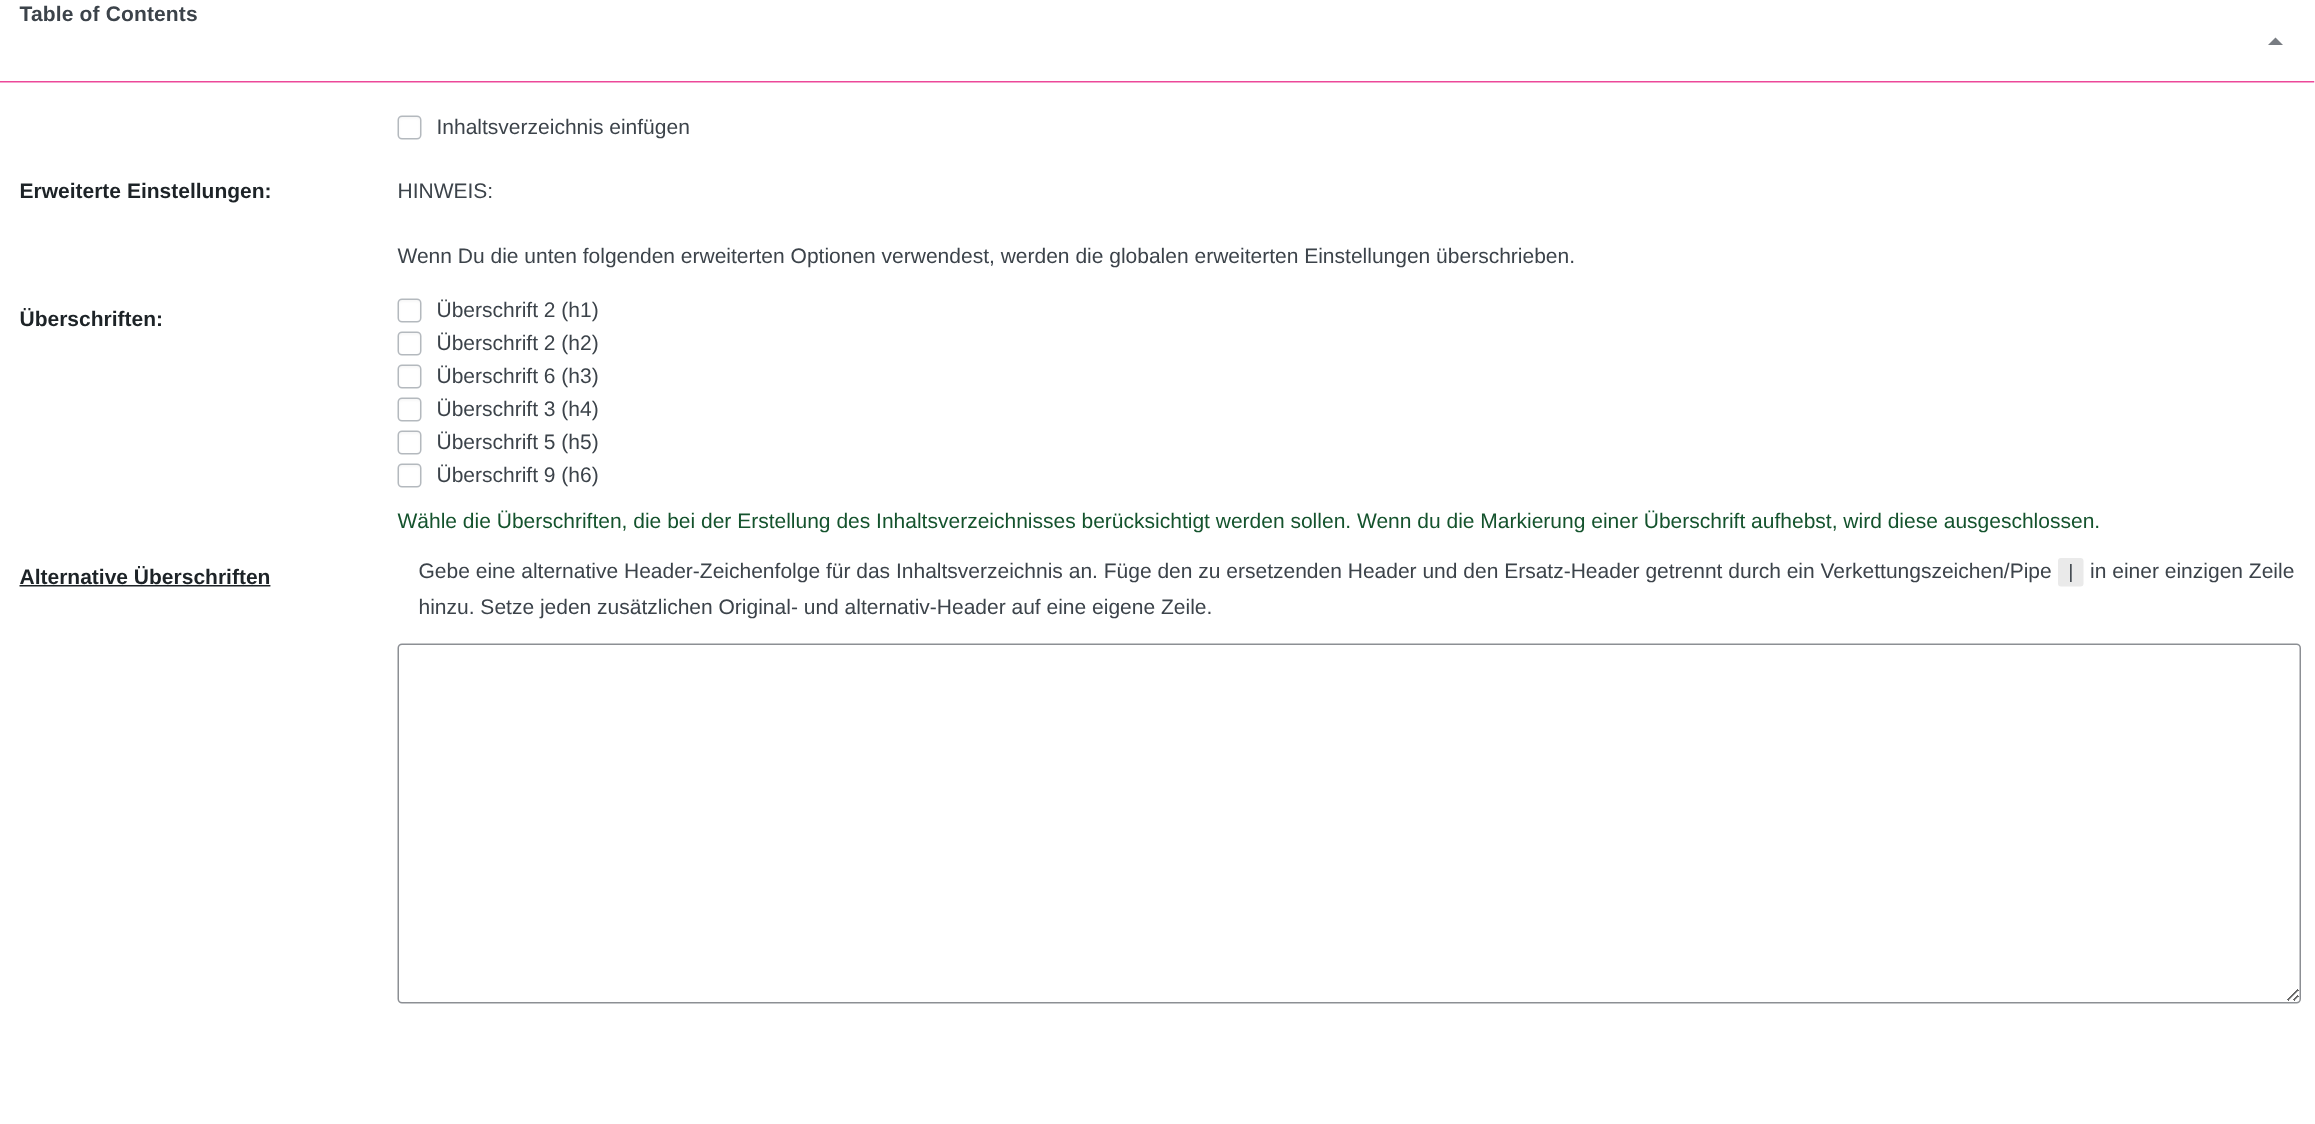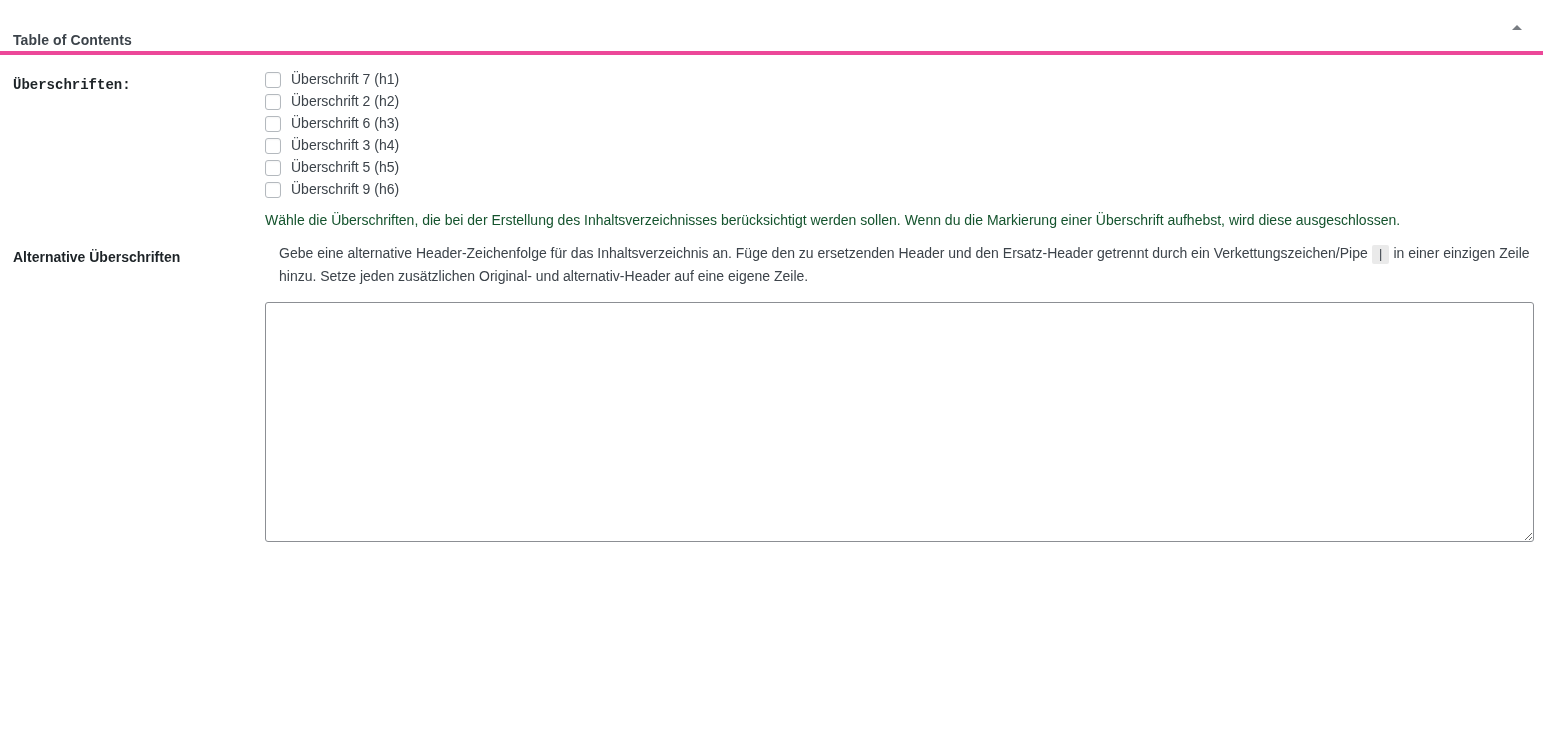--- a/index.html
+++ b/index.html
@@ -14,23 +14,23 @@
     font-family: "Liberation Sans", sans-serif;
     font-size: 14px;
     color: #3c434a;
     overflow: hidden;
   }
 
   
   .panel-header {
     position: relative;
     height: 55px;
-    border-bottom: 4px solid #ec4899;
+    border-bottom: 1px solid #ec4899;
     display: flex;
-    align-items: flex-end;
+    align-items: flex-start;
     padding: 0 13px;
     background: #fff;
   }
   .panel-title {
     font-size: 14px;
     font-weight: bold;
     color: #3c434a;
     line-height: 1.4;
     letter-spacing: 0.1px;
   }
@@ -73,23 +73,23 @@
     line-height: 1.3;
   }
   .form-table td {
     vertical-align: top;
     padding: 15px 10px;
     line-height: 1.4;
   }
   tr.row-toc-insert td { padding-top: 19px; padding-bottom: 8px; }
   tr.row-advanced th { padding-top: 14px; }
   tr.row-advanced td { padding-top: 14px; padding-bottom: 2px; }
-  tr.row-headings th { padding-top: 21px; font-family: Liberation Mono, monospace; }
+  tr.row-headings th { padding-top: 21px; }
   tr.row-headings td { padding-top: 14px; padding-bottom: 4px; }
-  tr.row-altheadings th { padding-top: 14px; }
+  tr.row-altheadings th { padding-top: 14px; text-decoration: underline; }
   tr.row-altheadings td { padding-top: 8px; padding-bottom: 0; }
 
   
   .cb-line {
     display: flex;
     align-items: center;
     height: 22px;
   }
   .cb {
     -webkit-appearance: none;
@@ -172,28 +172,44 @@
 <div class="panel-header">
   <span class="panel-title">Table of Contents</span>
   <button class="toggle-btn">
     <span class="caret-up"></span>
   </button>
 </div>
 
 <table class="form-table">
   <tbody>
 
-
+    <tr class="row-toc-insert">
+      <th></th>
+      <td>
+        <label class="cb-line">
+          <input type="checkbox" class="cb" style="">
+          <span class="cb-label">Inhaltsverzeichnis einfügen</span>
+        </label>
+      </td>
+    </tr>
+
+    <tr class="row-advanced">
+      <th>Erweiterte Einstellungen:</th>
+      <td>
+        <p class="note-title">HINWEIS:</p>
+        <p class="note-body">Wenn Du die unten folgenden erweiterten Optionen verwendest, werden die globalen erweiterten Einstellungen überschrieben.</p>
+      </td>
+    </tr>
 
     <tr class="row-headings">
       <th>Überschriften:</th>
       <td>
         <label class="cb-line">
           <input type="checkbox" class="cb" style="">
-          <span class="cb-label">Überschrift 7 (h1)</span>
+          <span class="cb-label">Überschrift 2 (h1)</span>
         </label>
         <label class="cb-line">
           <input type="checkbox" class="cb" style="">
           <span class="cb-label">Überschrift 2 (h2)</span>
         </label>
         <label class="cb-line">
           <input type="checkbox" class="cb" style="">
           <span class="cb-label">Überschrift 6 (h3)</span>
         </label>
         <label class="cb-line">

